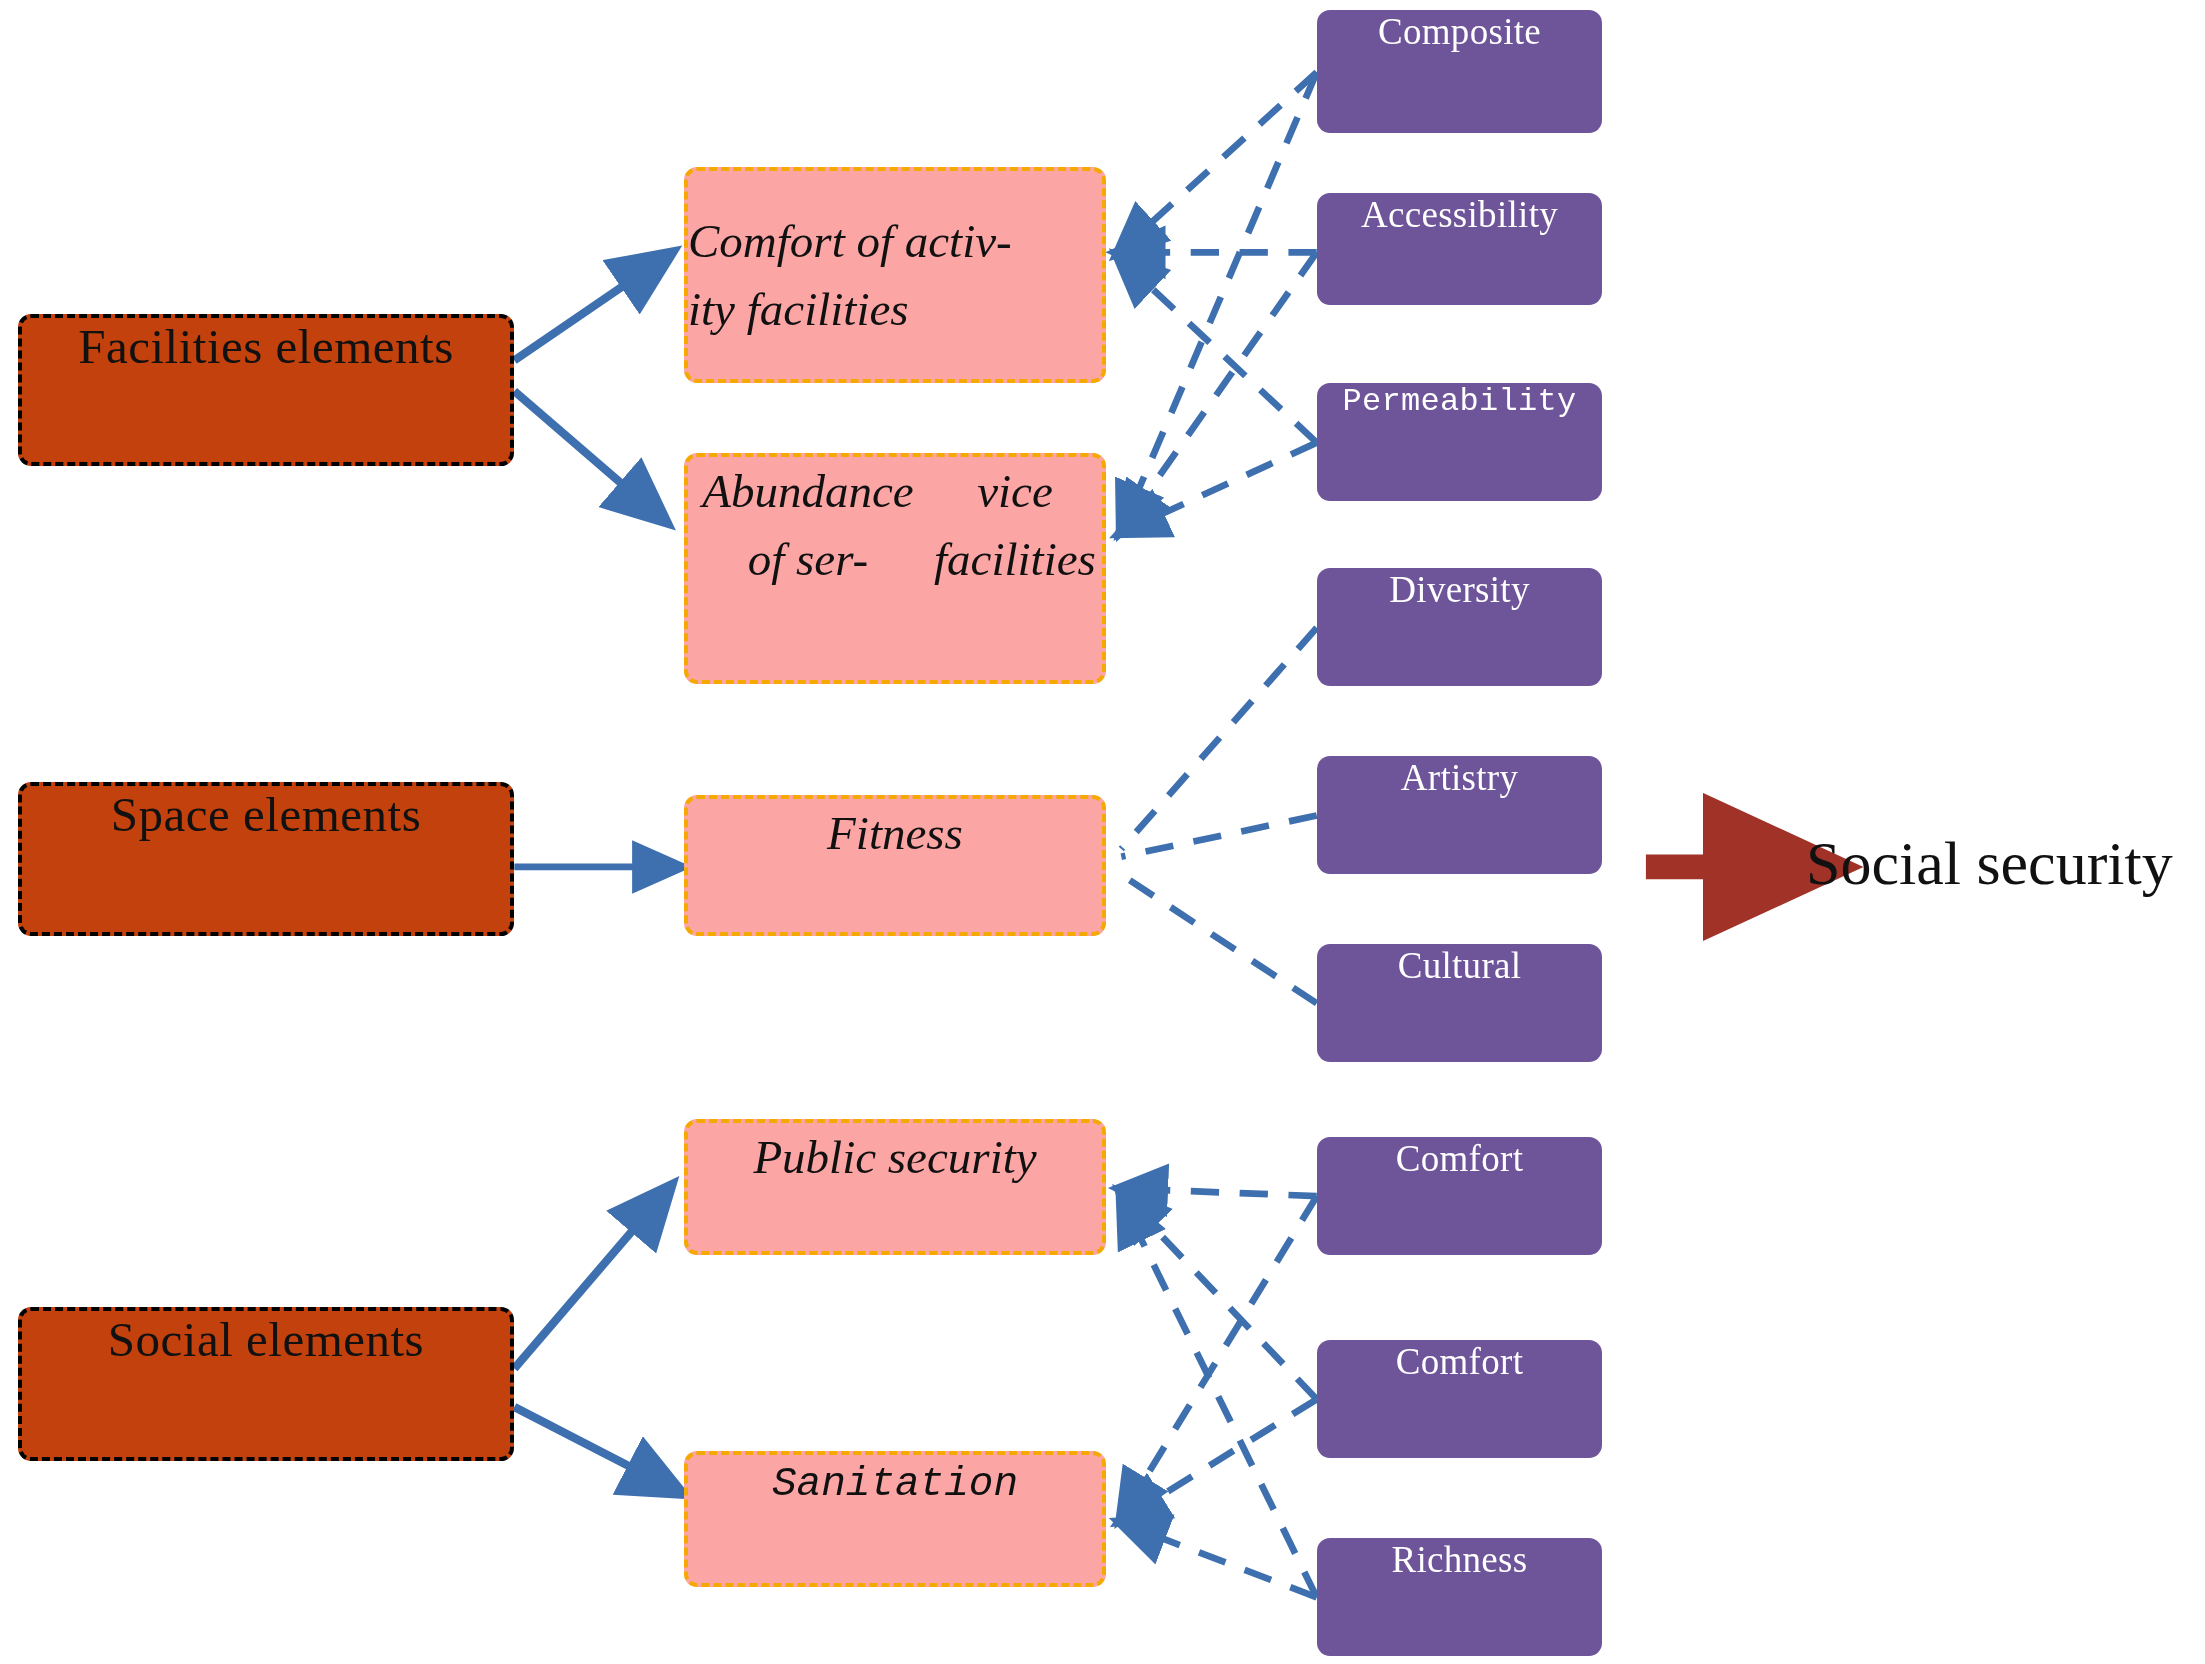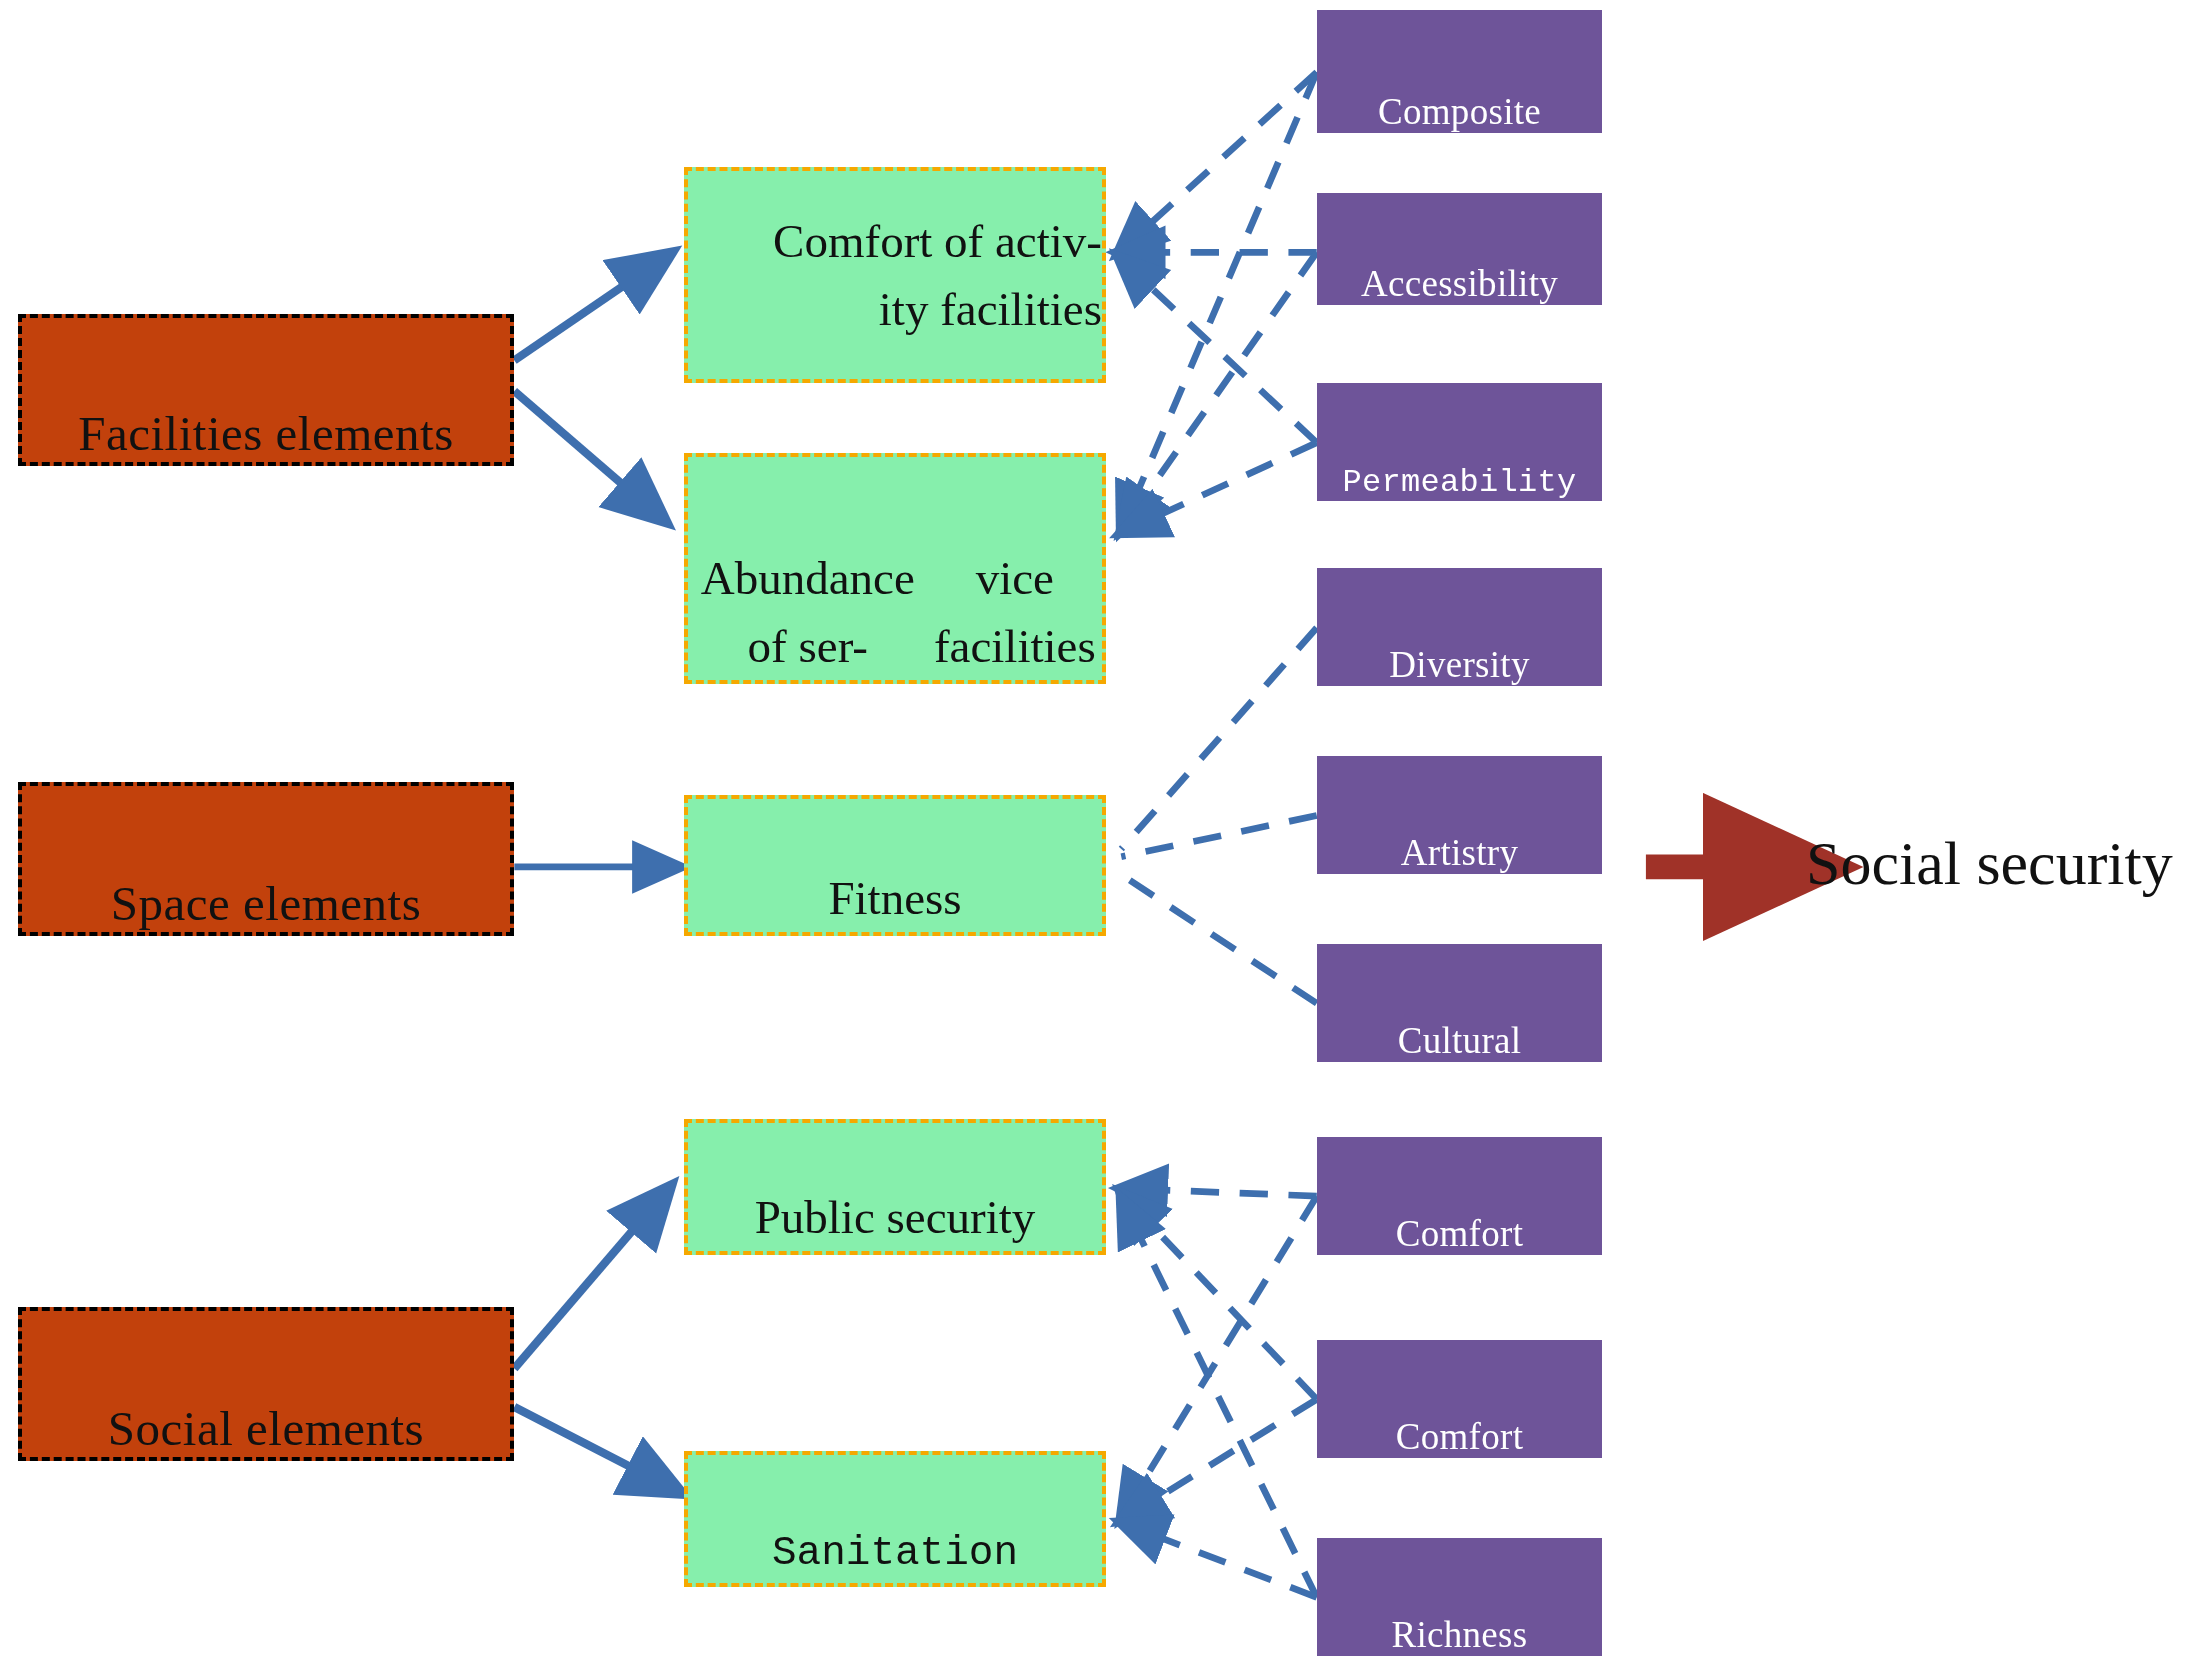--- a/index.html
+++ b/index.html
@@ -22,37 +22,39 @@
     left: 0;
     top: 0;
     width: 2205px;
     height: 1665px;
     pointer-events: none;
   }
   .node {
     position: absolute;
     box-sizing: border-box;
     display: flex;
-    align-items: flex-end;
+    align-items: flex-start;
     justify-content: center;
     text-align: center;
+    border-radius: 13px;
   }
   .src-box {
     border: 4.6px dashed #000000;
     background: #c2410c;
     font-size: 49px;
     color: #111111;
     letter-spacing: 0.5px;
   }
   .mid-box {
     border: 4.6px dashed #F5A800;
-    background: #86efac;
+    background: #fca5a5;
     font-size: 47px;
     color: #111111;
     line-height: 1.45;
+    font-style: italic;
   }
   .mid-box.mono {
     font-family: "Liberation Mono", monospace;
     font-size: 41px;
   }
   .ind-box {
     background: #6E5499;
     color: #ffffff;
     font-size: 37px;
     letter-spacing: 0.3px;

